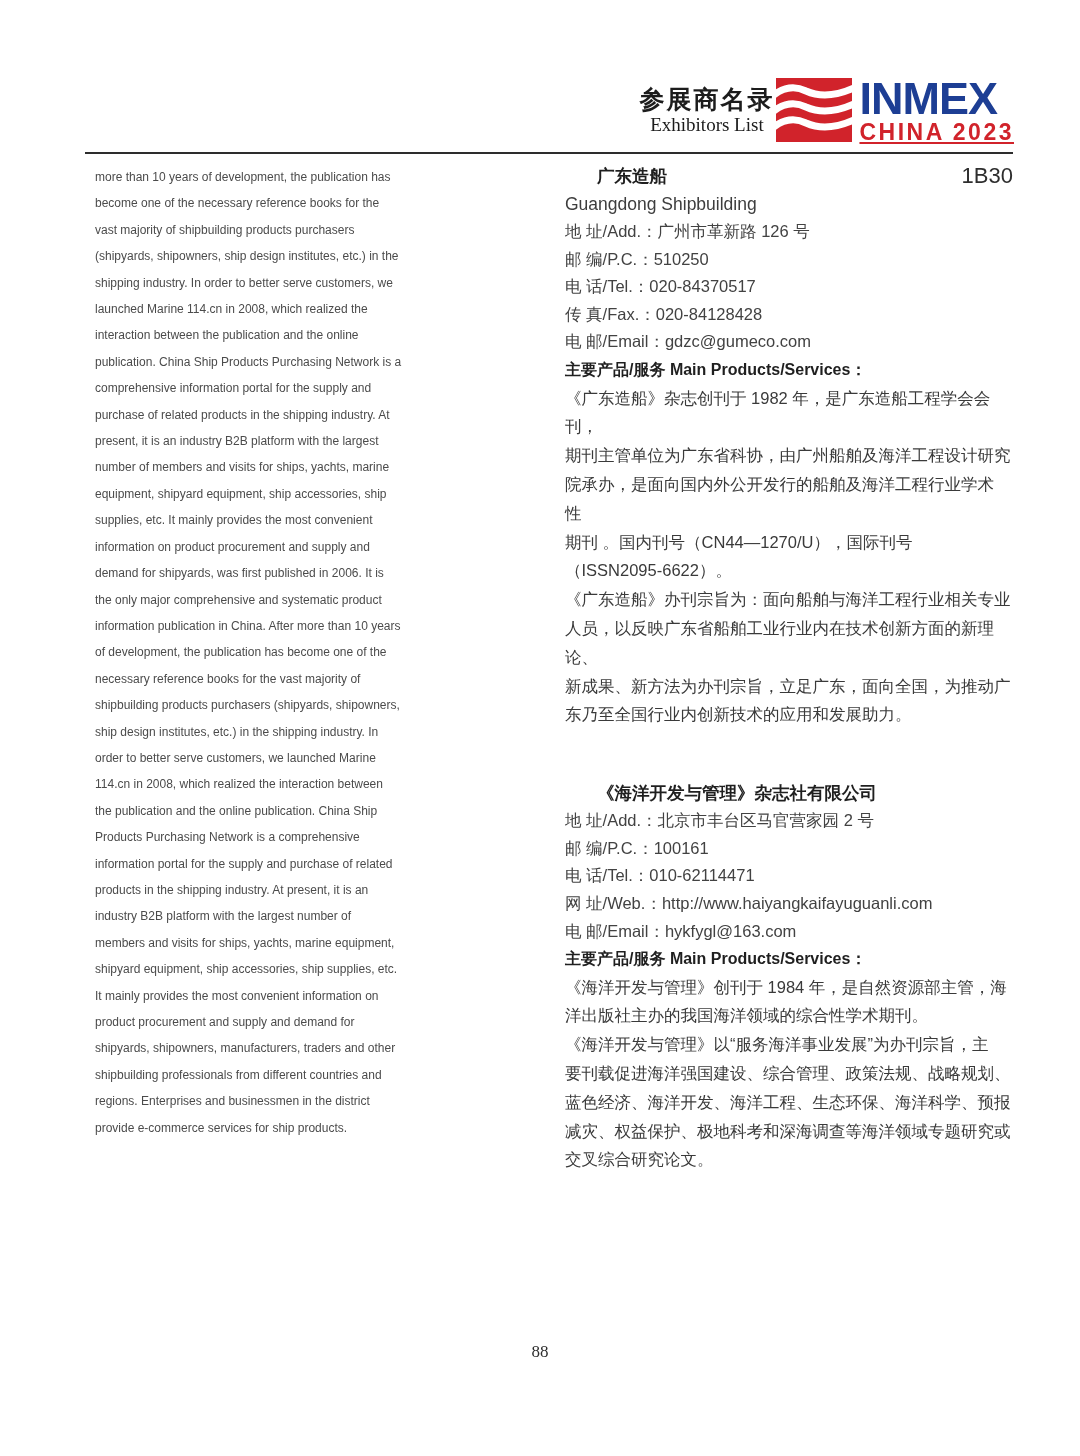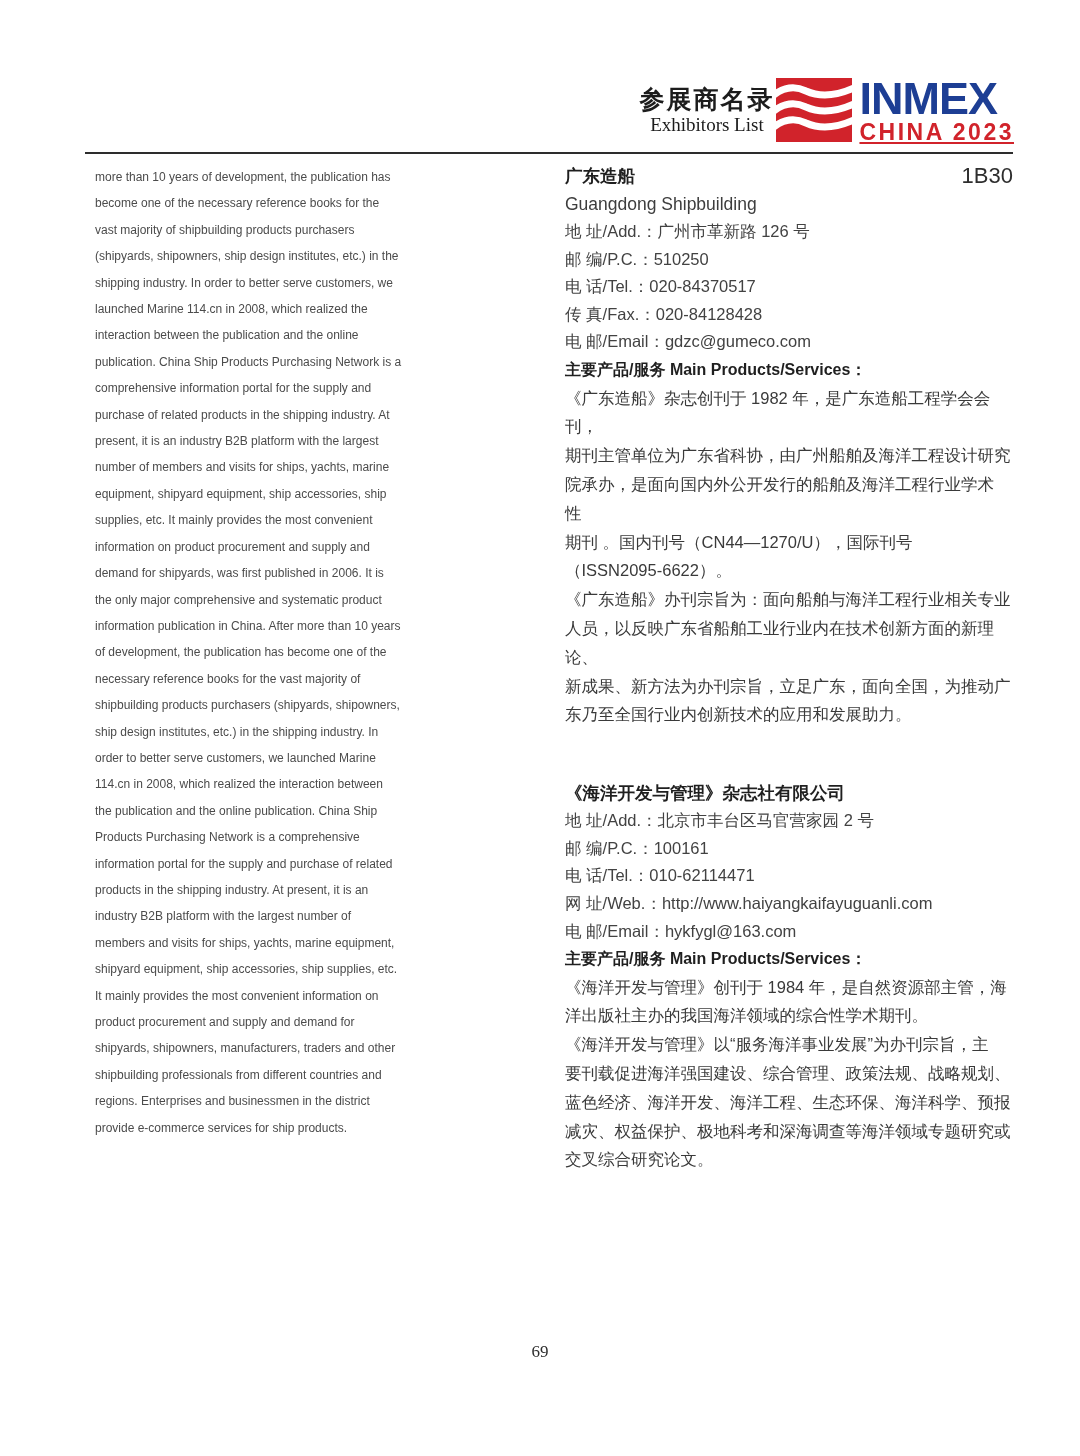--- a/index.html
+++ b/index.html
@@ -89,20 +89,21 @@
   }
 
   .exhibitor { width: 100%; }
   .exhibitor + .exhibitor { margin-top: 50px; }
 
   .exhibitor-title-row {
     display: flex;
     justify-content: space-between;
     align-items: flex-end;
     line-height: 28px;
+    margin-left: 32px;
   }
   .exhibitor-name-cn {
     font-size: 17.5px;
     font-weight: bold;
     color: #1f1f1f;
   }
   .exhibitor-booth {
     font-size: 22px;
     color: #2e2e2e;
   }
@@ -248,16 +249,16 @@
 《海洋开发与管理》以“服务海洋事业发展”为办刊宗旨，主
 要刊载促进海洋强国建设、综合管理、政策法规、战略规划、
 蓝色经济、海洋开发、海洋工程、生态环保、海洋科学、预报
 减灾、权益保护、极地科考和深海调查等海洋领域专题研究或
 交叉综合研究论文。</div>
     </div>
 
   </div>
 
   <div class="footer">
-    <span class="page-number">69</span>
+    <span class="page-number">88</span>
   </div>
 
 </div>
 
 </body></html>

